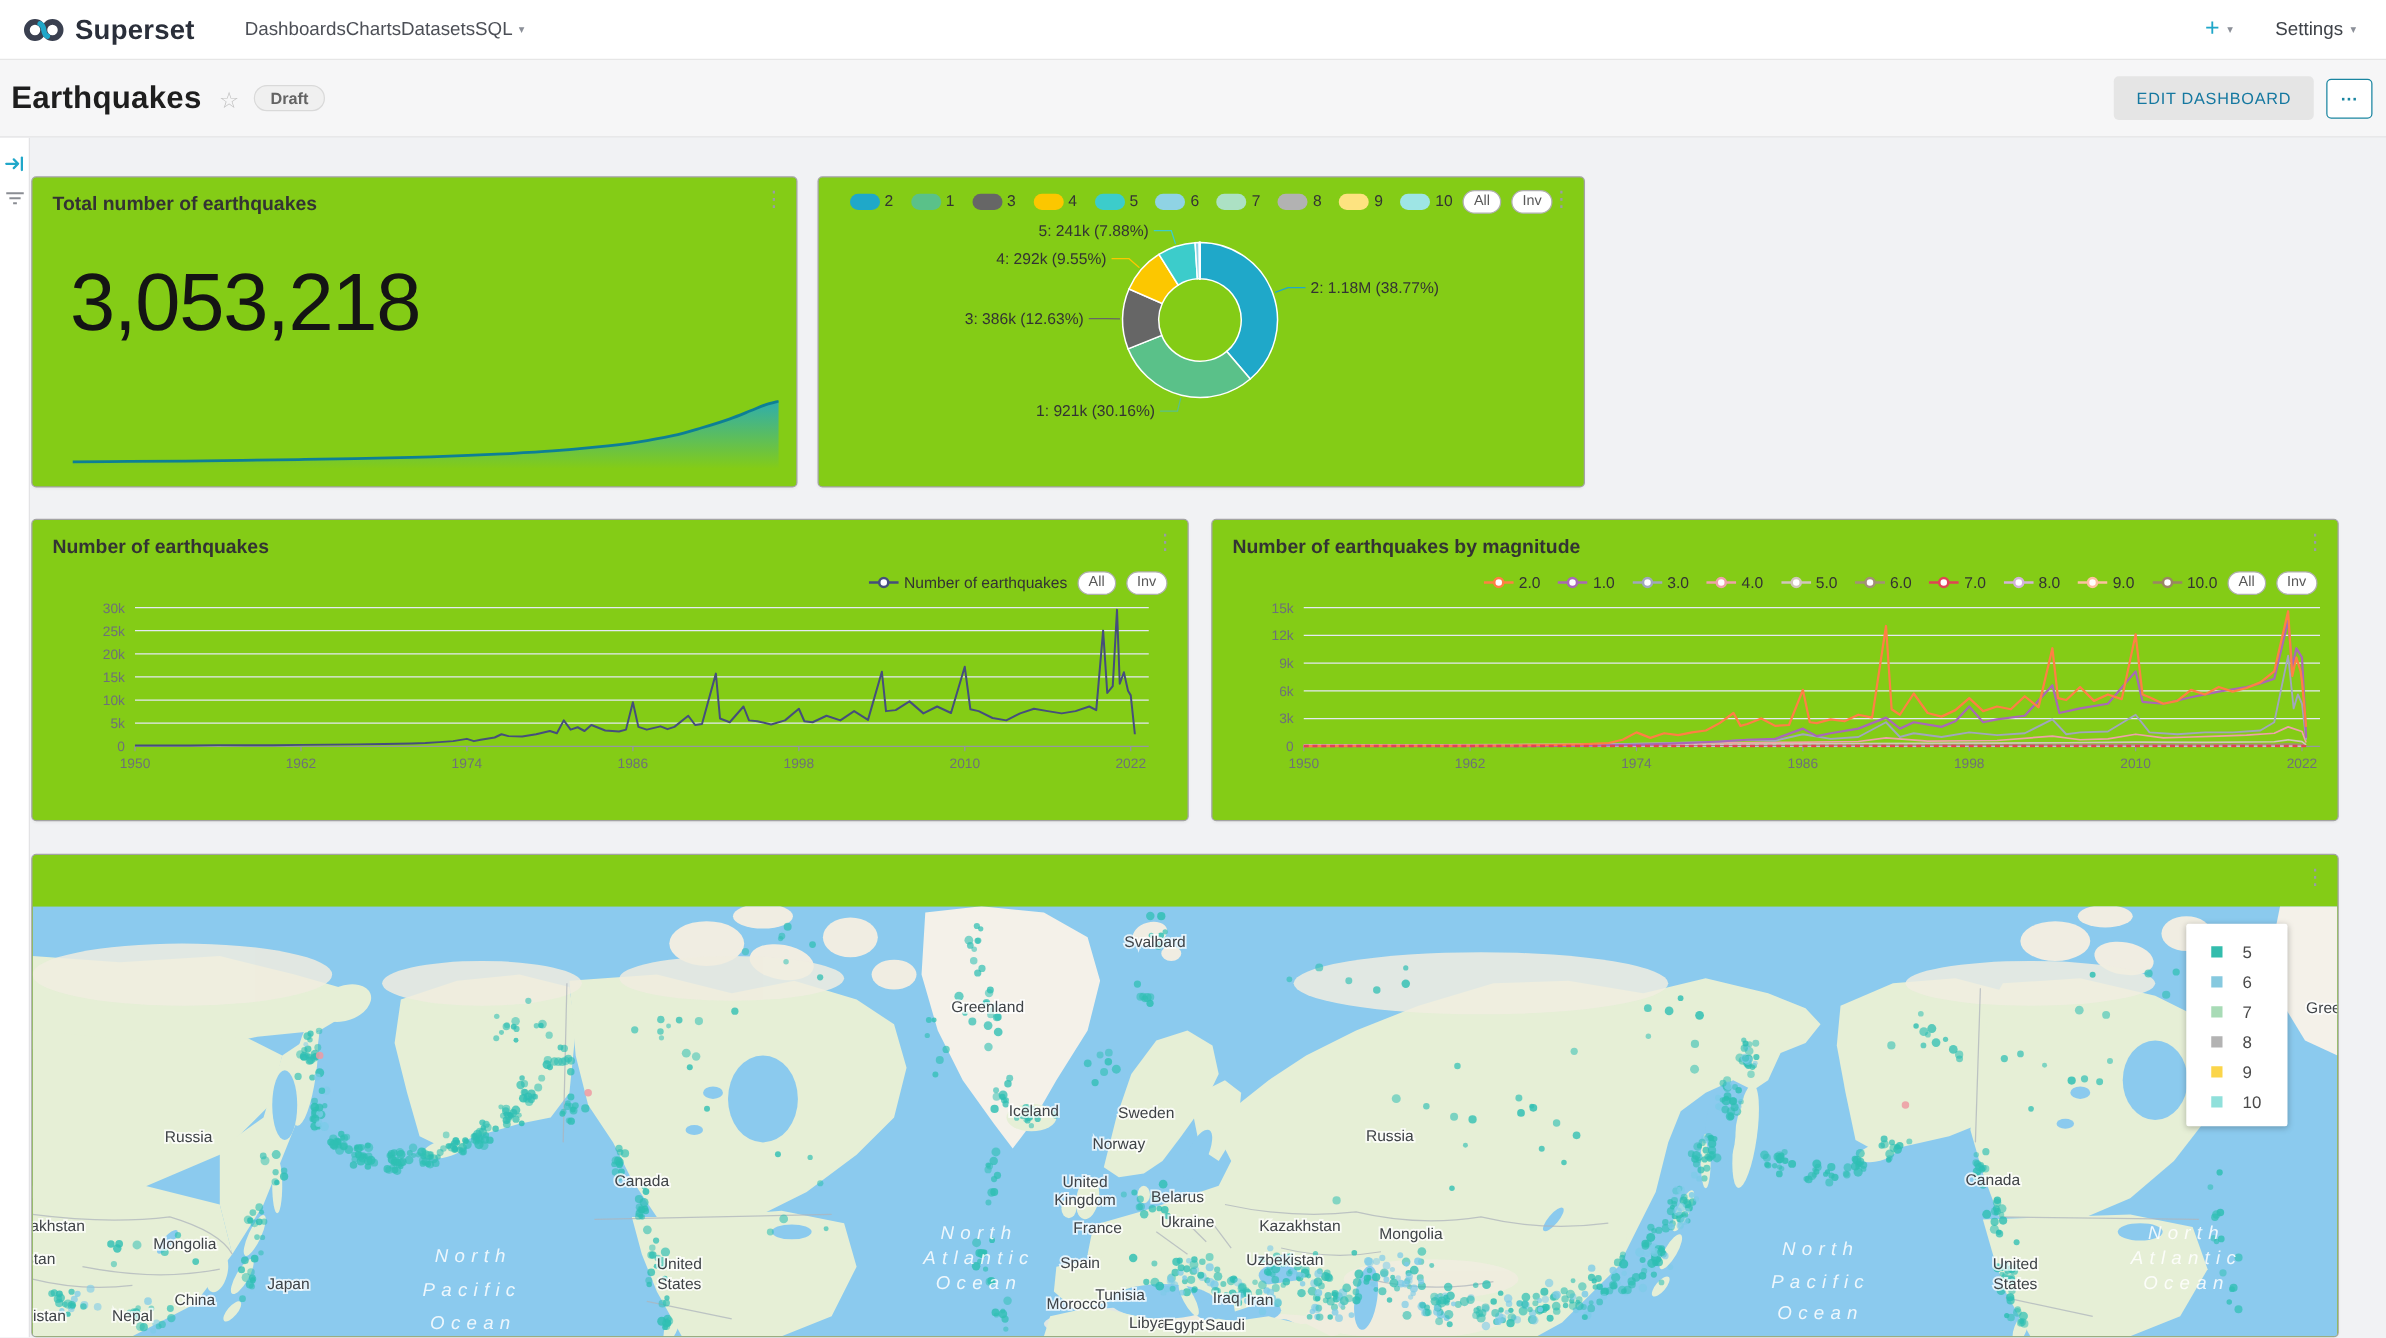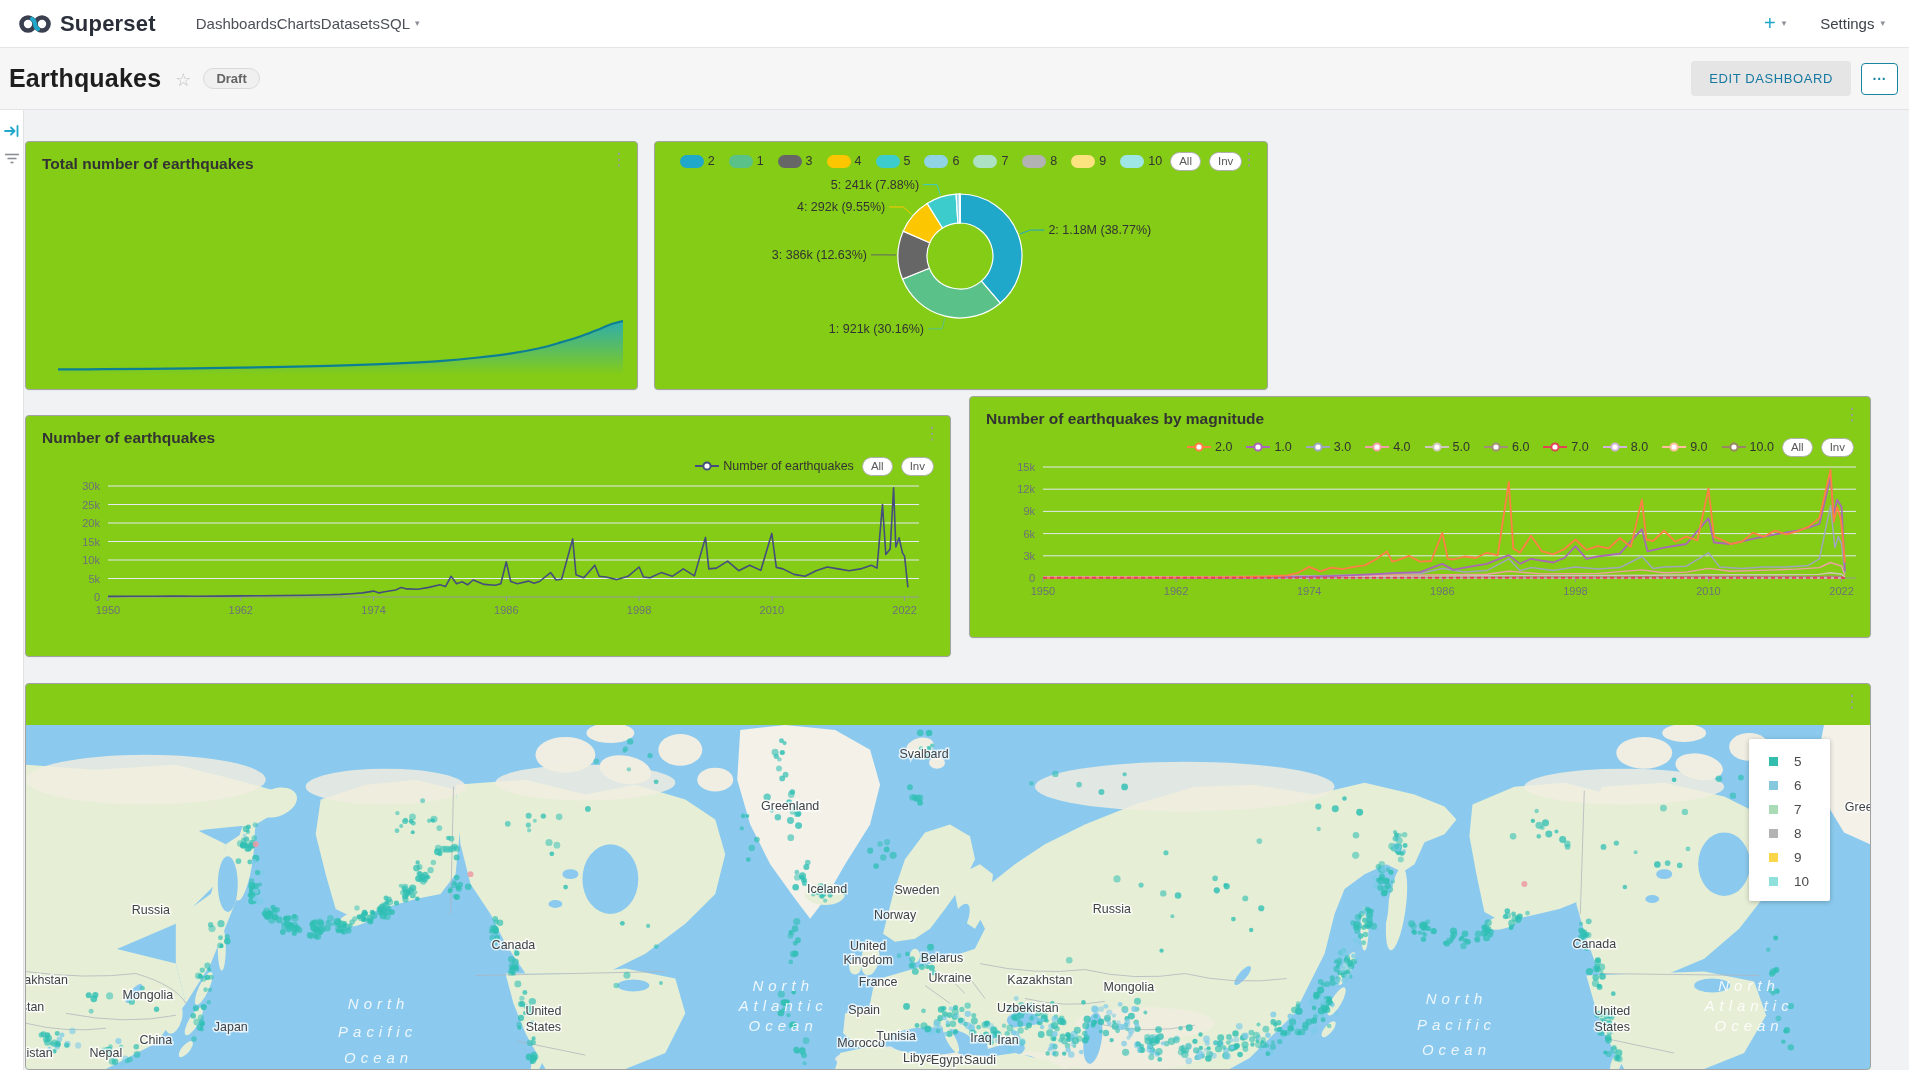--- a/index.html
+++ b/index.html
@@ -39,21 +39,21 @@
   
   .card{position:absolute;background:#84cc16;border:1px solid #a3a3a3;border-radius:4px;
     box-shadow:0 1px 2px rgba(0,0,0,.04);}
   .card-title{font-size:15.5px;font-weight:700;color:#333;padding:13px 16px 0;}
   .kebab{position:absolute;top:9px;right:9px;color:#9A9DA3;font-size:17px;line-height:1;cursor:pointer;
     width:18px;text-align:center;}
   .kebab::before{content:"\22EE";}
   #card-bignumber{left:25px;top:141px;width:613px;height:249px;}
   #card-donut{left:654px;top:141px;width:614px;height:249px;}
   #card-line1{left:25px;top:415px;width:926px;height:242px;}
-  #card-line2{left:969px;top:396px;width:902px;height:242px;}
+  #card-line2{left:969px;top:415px;width:902px;height:242px;}
   #card-map{left:25px;top:683px;width:1846px;height:387px;overflow:hidden;}
   .bignum{position:absolute;left:30px;top:62px;font-size:65px;font-weight:500;color:#141414;letter-spacing:-1px;}
   #spark{position:absolute;left:32px;bottom:14px;}
   
   .legend-row{display:flex;align-items:center;gap:8px;padding:0 16px;margin-top:8px;height:22px;}
   .legend-row.center{justify-content:center;}
   .legend-row.right{justify-content:flex-end;}
   .pill{border:1px solid #AFAFAF;border-radius:10px;padding:0 8px;height:19px;line-height:17px;
     font-size:11.5px;color:#595959;background:#fff;cursor:pointer;white-space:nowrap;}
   .litem{display:flex;align-items:center;gap:6px;font-size:13px;color:#333;cursor:pointer;white-space:nowrap;}
@@ -131,20 +131,21 @@
   <svg class="ricon" width="16" height="14" viewBox="0 0 16 14">
     <line x1="1" y1="2.5" x2="15" y2="2.5" stroke="#8A8D93" stroke-width="1.6"></line>
     <line x1="3.5" y1="6.5" x2="12.5" y2="6.5" stroke="#8A8D93" stroke-width="1.6"></line>
     <line x1="6.5" y1="10.5" x2="9.5" y2="10.5" stroke="#8A8D93" stroke-width="1.6"></line>
   </svg>
 </div>
 
 <div class="card" id="card-bignumber">
   <div class="card-title">Total number of earthquakes</div>
   <span class="kebab"></span>
+  <div class="bignum">3,053,218</div>
   <svg id="spark" width="565" height="58">
       <defs>
         <linearGradient id="sg" x1="0" y1="0" x2="0" y2="1">
           <stop offset="0%" stop-color="#1FA8C9" stop-opacity="0.85"></stop>
           <stop offset="100%" stop-color="#1FA8C9" stop-opacity="0"></stop>
         </linearGradient>
       </defs>
       <path d="M0,52.45C7.533333333333334,52.4075,30.133333333333333,52.297,45.2,52.195C60.26666666666667,52.093,75.33333333333334,51.9825,90.4,51.838C105.46666666666667,51.6935,120.53333333333333,51.523500000000006,135.6,51.328C150.66666666666666,51.1325,165.73333333333335,50.903,180.8,50.665C195.86666666666667,50.427,210.93333333333334,50.1975,226,49.9C241.06666666666666,49.6025,256.1333333333333,49.305,271.2,48.88C286.26666666666665,48.455000000000005,303.2166666666667,47.86,316.40000000000003,47.35C329.58333333333337,46.84,339,46.415,350.3,45.82C361.6,45.225,372.90000000000003,44.63,384.20000000000005,43.78C395.50000000000006,42.93,406.8,41.91,418.1,40.72C429.40000000000003,39.53,441.64166666666665,38.17,452,36.64C462.35833333333335,35.11,471.775,33.41,480.25,31.54C488.725,29.669999999999998,495.31666666666666,27.630000000000003,502.85,25.42C510.3833333333334,23.21,518.8583333333333,20.575000000000003,525.45,18.28C532.0416666666667,15.985000000000001,537.6916666666666,13.519999999999998,542.4,11.649999999999999C547.1083333333333,9.78,549.9333333333334,8.335000000000003,553.7,7.060000000000002C557.4666666666667,5.785000000000003,563.1166666666667,4.510000000000001,565,4L565,58L0,58Z" fill="url(#sg)"></path>
       <path d="M0,52.45C7.533333333333334,52.4075,30.133333333333333,52.297,45.2,52.195C60.26666666666667,52.093,75.33333333333334,51.9825,90.4,51.838C105.46666666666667,51.6935,120.53333333333333,51.523500000000006,135.6,51.328C150.66666666666666,51.1325,165.73333333333335,50.903,180.8,50.665C195.86666666666667,50.427,210.93333333333334,50.1975,226,49.9C241.06666666666666,49.6025,256.1333333333333,49.305,271.2,48.88C286.26666666666665,48.455000000000005,303.2166666666667,47.86,316.40000000000003,47.35C329.58333333333337,46.84,339,46.415,350.3,45.82C361.6,45.225,372.90000000000003,44.63,384.20000000000005,43.78C395.50000000000006,42.93,406.8,41.91,418.1,40.72C429.40000000000003,39.53,441.64166666666665,38.17,452,36.64C462.35833333333335,35.11,471.775,33.41,480.25,31.54C488.725,29.669999999999998,495.31666666666666,27.630000000000003,502.85,25.42C510.3833333333334,23.21,518.8583333333333,20.575000000000003,525.45,18.28C532.0416666666667,15.985000000000001,537.6916666666666,13.519999999999998,542.4,11.649999999999999C547.1083333333333,9.78,549.9333333333334,8.335000000000003,553.7,7.060000000000002C557.4666666666667,5.785000000000003,563.1166666666667,4.510000000000001,565,4" fill="none" stroke="#0D7F95" stroke-width="2.2"></path>
     </svg>

